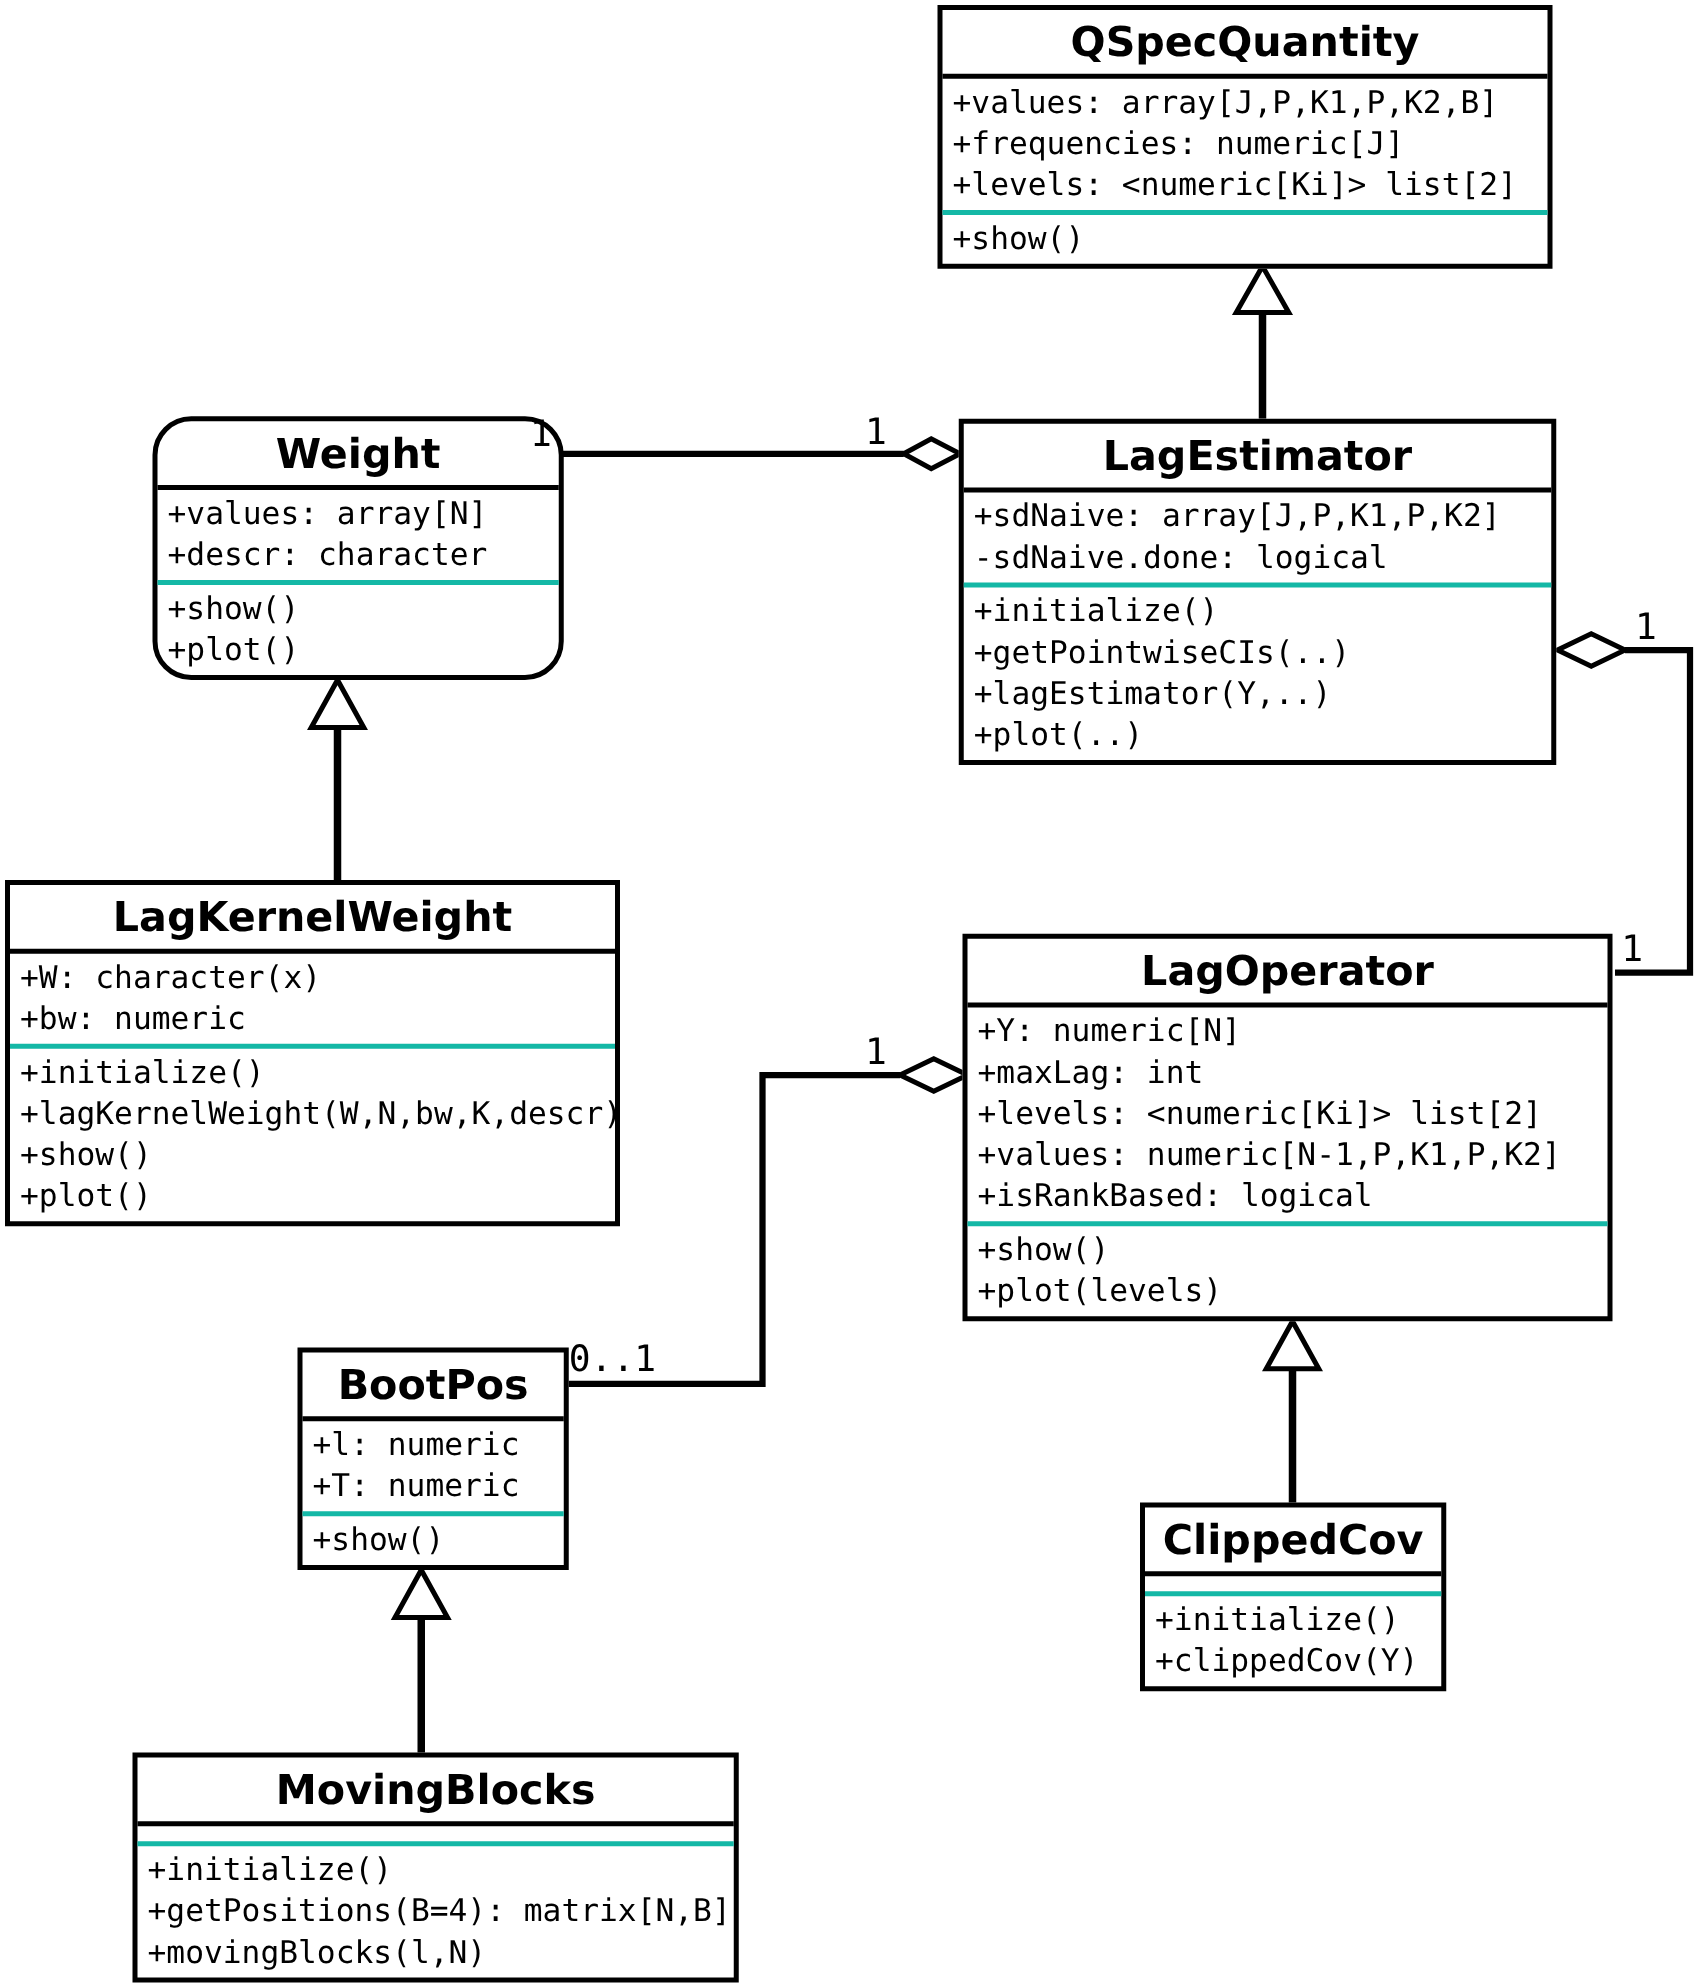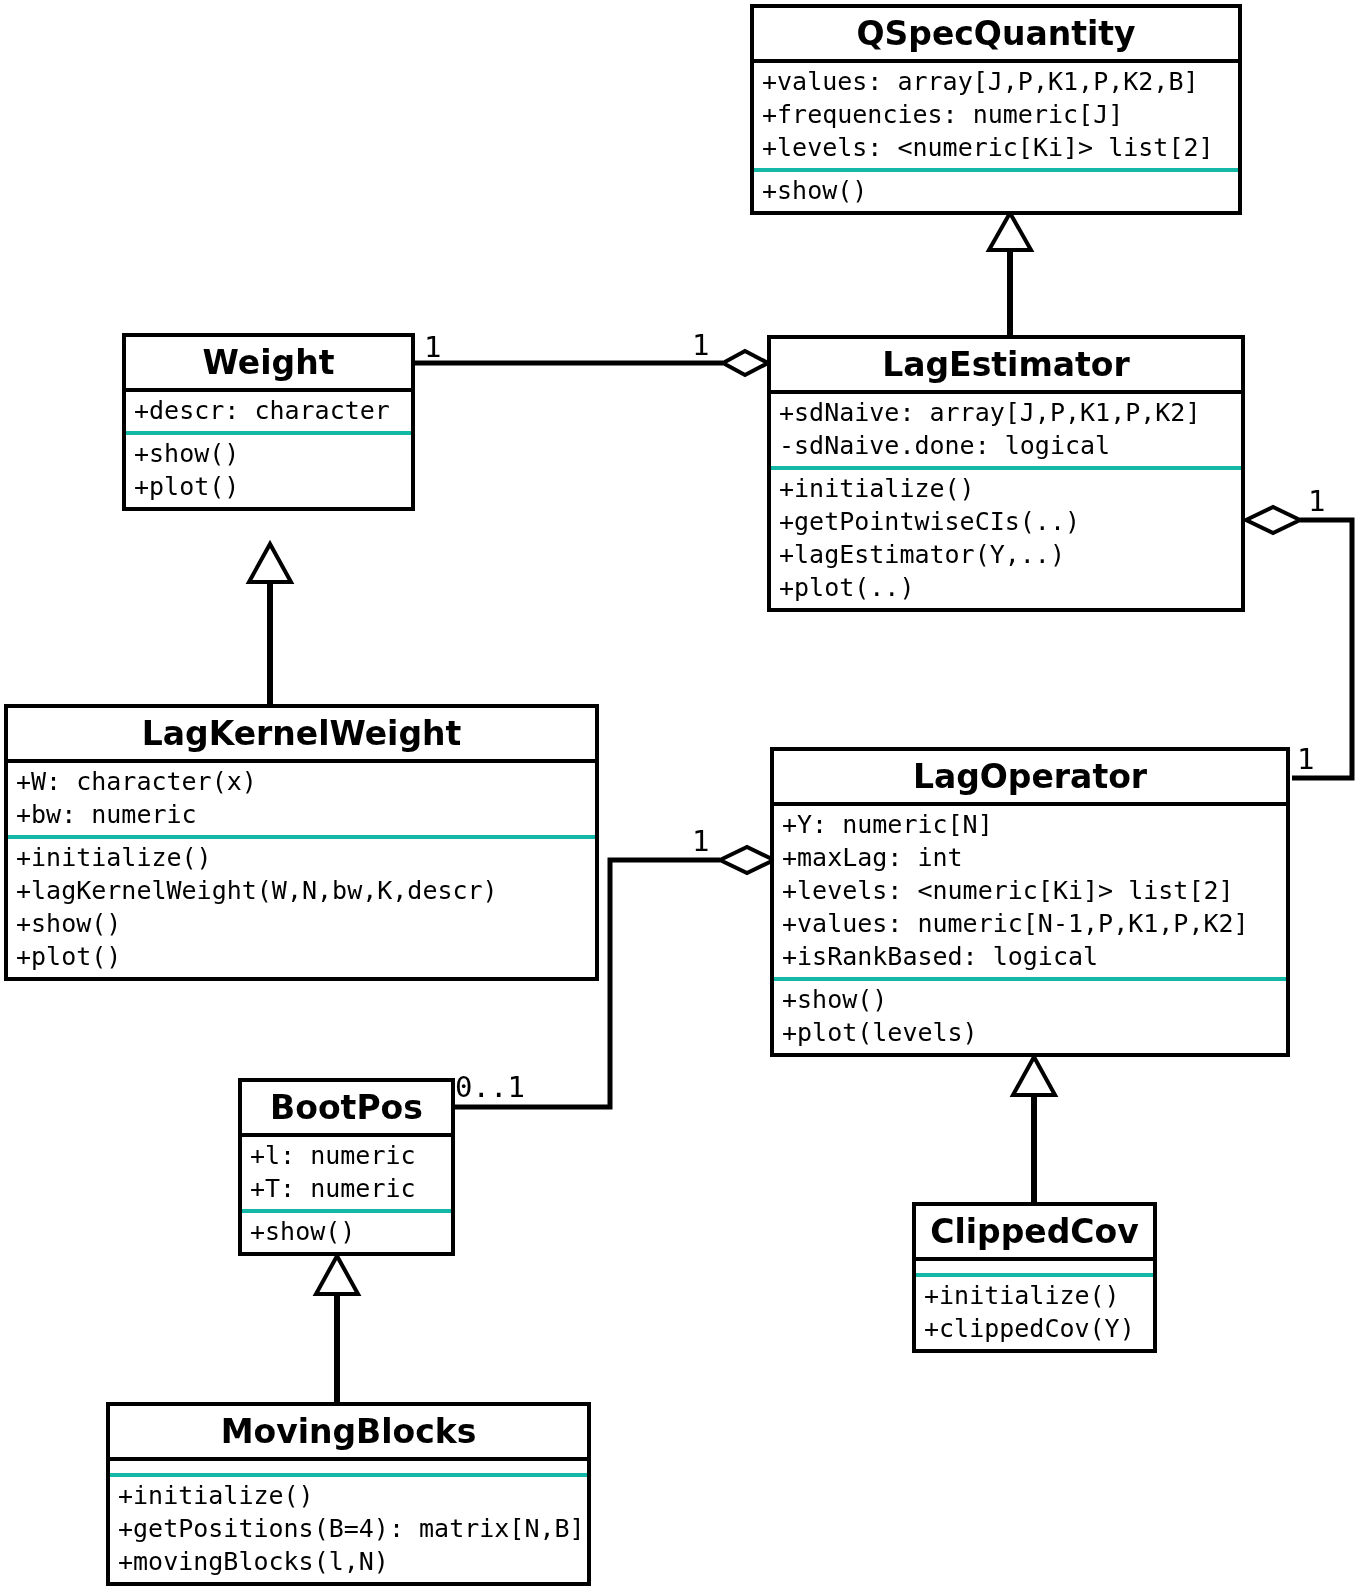--- a/index.html
+++ b/index.html
@@ -50,23 +50,23 @@
     position: absolute;
     font-family: "DejaVu Sans Mono", monospace;
     font-size: 29px;
     line-height: 30px;
     color: #000000;
     z-index: 3;
     white-space: nowrap;
   }
   
   #box-qspecquantity  { left: 750px; top: 4px;    width: 492px; }
-  #box-weight         { left: 122px; top: 333px;  width: 293px; }
+  #box-weight         { left: 122px; top: 333px;  width: 329px; border-radius: 31px; }
   #box-lagestimator   { left: 767px; top: 335px;  width: 478px; }
-  #box-lagkernelweight{ left: 4px;   top: 704px;  width: 595px; }
+  #box-lagkernelweight{ left: 4px;   top: 704px;  width: 492px; }
   #box-lagoperator    { left: 770px; top: 747px;  width: 520px; }
   #box-bootpos        { left: 238px; top: 1078px; width: 217px; }
   #box-clippedcov     { left: 912px; top: 1202px; width: 245px; }
   #box-movingblocks   { left: 78px;  top: 1402px; width: 485px; margin-left: 28px; }
   
   #m-weight-end        { left: 424px;  top: 332px; }
   #m-est-near-weight   { left: 692px;  top: 330px; }
   #m-est-op-upper      { left: 1308px; top: 486px; }
   #m-est-op-lower      { left: 1297px; top: 744px; }
   #m-bootpos-end       { left: 455px;  top: 1072px; }
@@ -123,20 +123,21 @@
       <div class="member">+levels: &lt;numeric[Ki]&gt; list[2]</div>
     </div>
     <div class="uml-section">
       <div class="member">+show()</div>
     </div>
   </div>
 
   <div class="uml-class" id="box-weight">
     <div class="uml-title">Weight</div>
     <div class="uml-section uml-attrs">
+      <div class="member">+values: array[N]</div>
       <div class="member">+descr: character</div>
     </div>
     <div class="uml-section">
       <div class="member">+show()</div>
       <div class="member">+plot()</div>
     </div>
   </div>
 
   <div class="uml-class" id="box-lagestimator">
     <div class="uml-title">LagEstimator</div>

